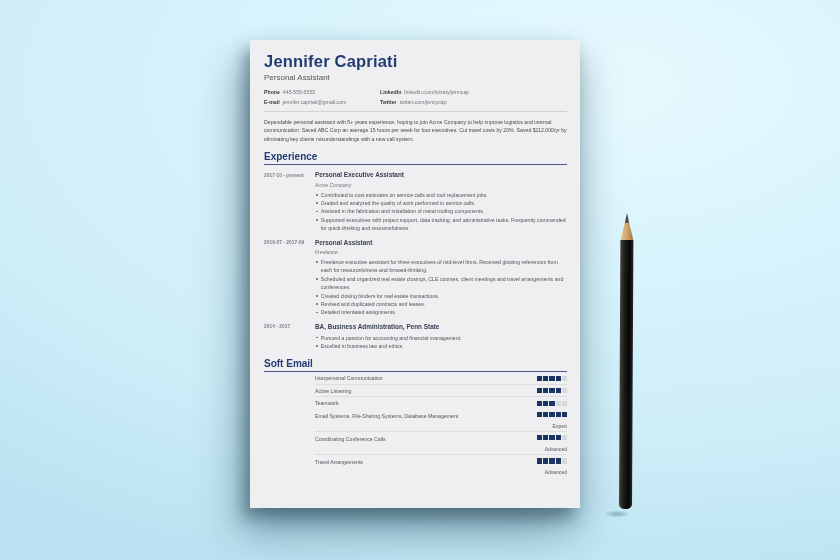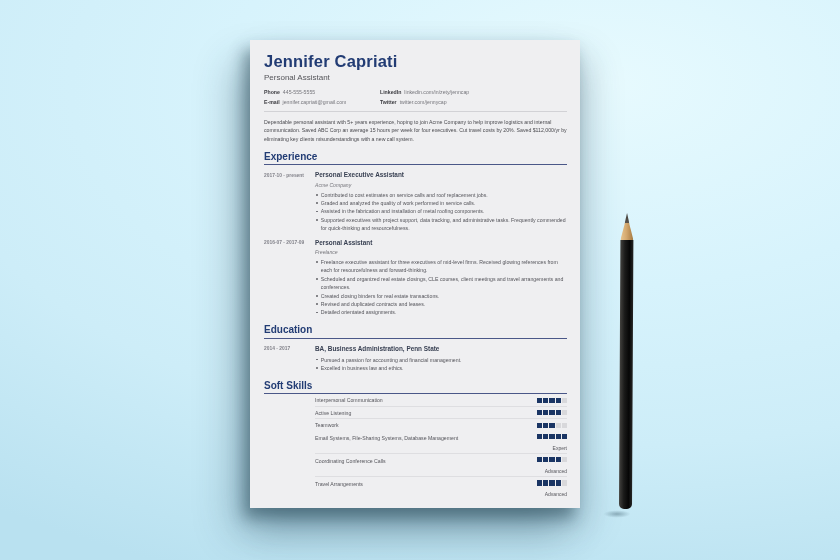--- a/index.html
+++ b/index.html
@@ -127,41 +127,40 @@
             </li>
             <li>
               <span class="b-dot"></span>
               <span class="b-text">Detailed orientated assignments.</span>
             </li>
           </ul>
         </div>
       </div>
     </div>
 
-  <div class="section-title">Education</div>
   <div>
       <div class="entry">
         <div class="e-date">2014 - 2017</div>
         <div>
           <div class="e-title">BA, Business Administration, Penn State</div>
           <ul class="bullets">
             <li>
               <span class="b-dot"></span>
               <span class="b-text">Pursued a passion for accounting and financial management.</span>
             </li>
             <li>
               <span class="b-dot"></span>
               <span class="b-text">Excelled in business law and ethics.</span>
             </li>
           </ul>
         </div>
       </div>
     </div>
 
-  <div class="section-title">Soft Skills</div>
+  <div class="section-title">Soft Email</div>
   <div>
       <div class="skill-row">
         <div class="skill-label">Interpersonal Communication</div>
         <div class="squares">
           <span class="sq filled"></span>
           <span class="sq filled"></span>
           <span class="sq filled"></span>
           <span class="sq filled"></span>
           <span class="sq"></span>
         </div>

